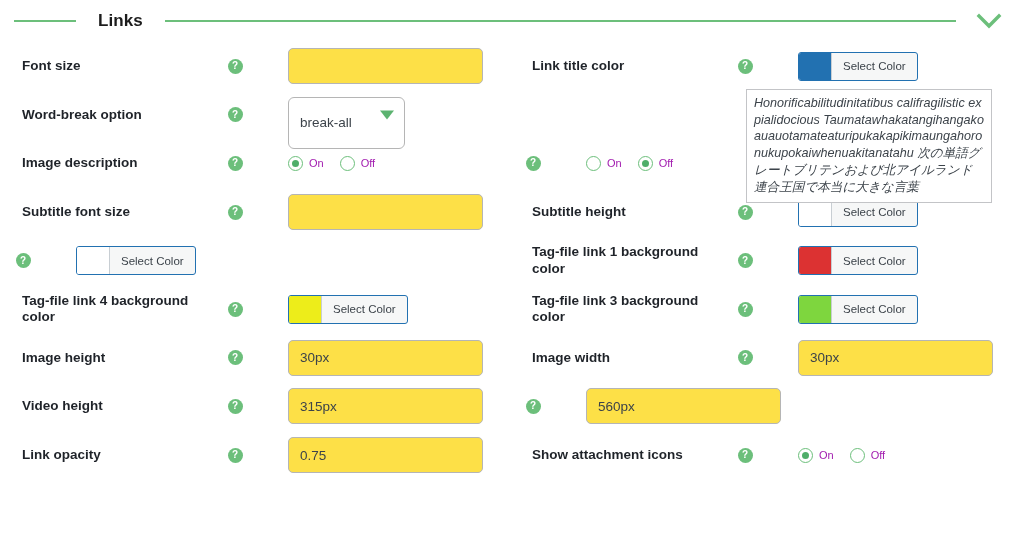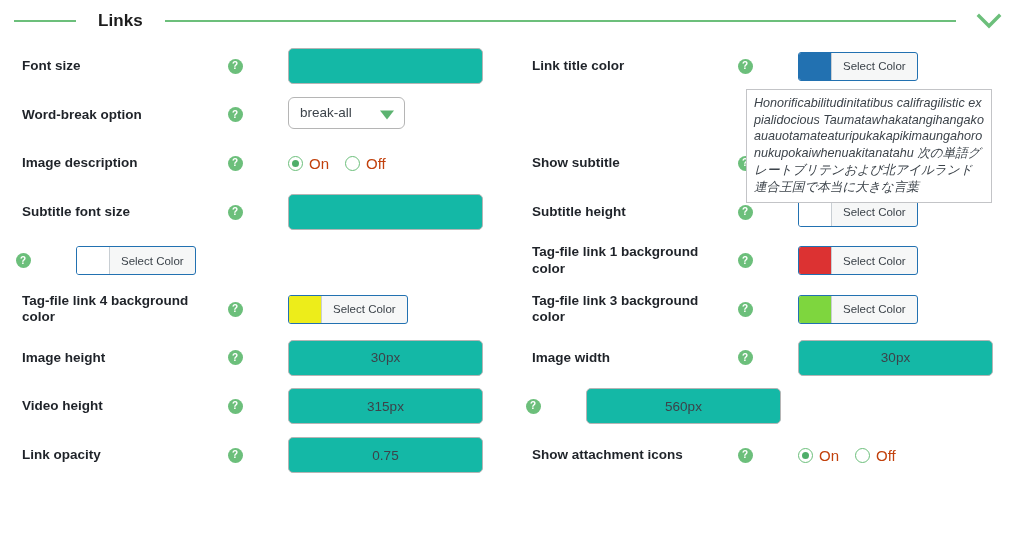--- a/index.html
+++ b/index.html
@@ -105,41 +105,40 @@
   }
   .cell-left .control  { padding-left: 38px; }
   .cell-right .control { padding-left: 38px; }
 
   
   input.text-input {
     width: 195px;
     height: 36px;
     border: 1px solid #b5b5b5;
     border-radius: 5px;
-    background: #14b8a6;
+    background: #fde047;
     font-family: "Liberation Sans", sans-serif;
     font-size: 13.5px;
     color: #3c434a;
     padding: 0 11px;
     outline: none;
-    text-align: center;
   }
   input.text-input::placeholder { color: #9aa0a6; }
 
   
   .select-wrap {
     position: relative;
     width: 117px;
     height: 36px;
   }
   .select-wrap select {
     appearance: none;
     -webkit-appearance: none;
     width: 117px;
-    height: 32px;
+    height: 52px;
     border: 1px solid #b5b5b5;
     border-radius: 6px;
     background: #fff;
     font-family: "Liberation Sans", sans-serif;
     font-size: 13.5px;
     color: #3c434a;
     padding: 0 34px 0 11px;
     outline: none;
     cursor: pointer;
   }
@@ -165,22 +164,22 @@
     display: flex; align-items: center; justify-content: center;
     flex: 0 0 auto;
   }
   .radio-dot.checked::after {
     content: "";
     width: 7px; height: 7px;
     border-radius: 50%;
     background: #4fae6a;
   }
   .radio-label {
-    font-size: 15px;
-    color: #c2410c;
+    font-size: 11px;
+    color: #a21caf;
   }
 
   
   .color-button {
     display: flex;
     align-items: stretch;
     height: 29px;
     border: 1px solid #2271b1;
     border-radius: 3px;
     overflow: hidden;
@@ -297,21 +296,20 @@
                 <span class="radio-label">On</span>
               </label>
               <label class="radio-opt">
                 <span class="radio-dot"></span>
                 <span class="radio-label">Off</span>
               </label>
             </div>
           </div>
         </div>
         <div class="cell cell-right">
-          <div class="field-label">Show subtitle</div>
           <div class="help-icon">
             <div class="bubble">?</div>
           </div>
           <div class="control">
             <div class="radio-group">
               <label class="radio-opt">
                 <span class="radio-dot"></span>
                 <span class="radio-label">On</span>
               </label>
               <label class="radio-opt">

